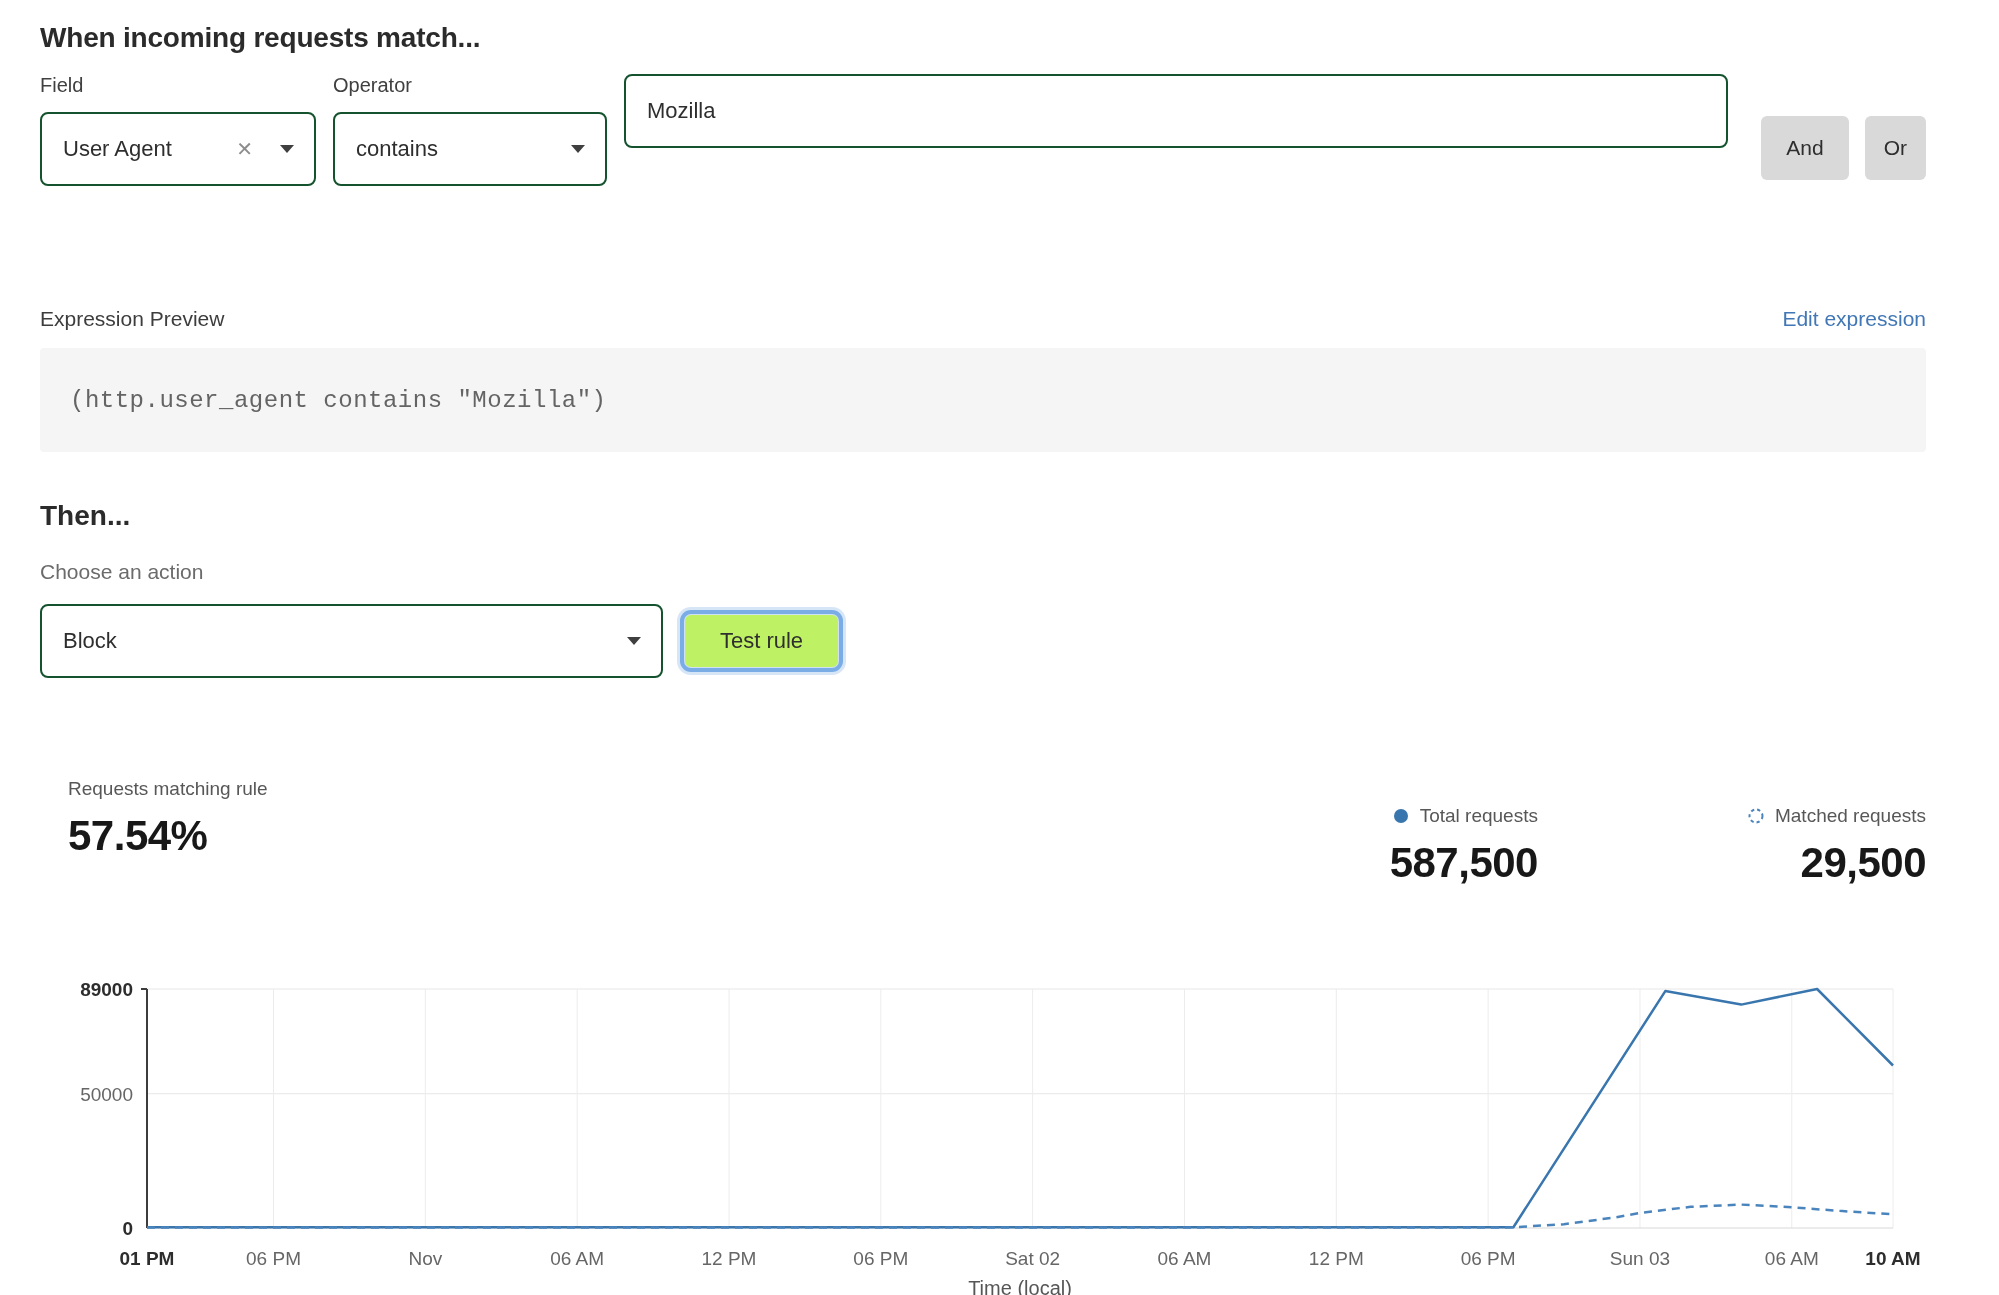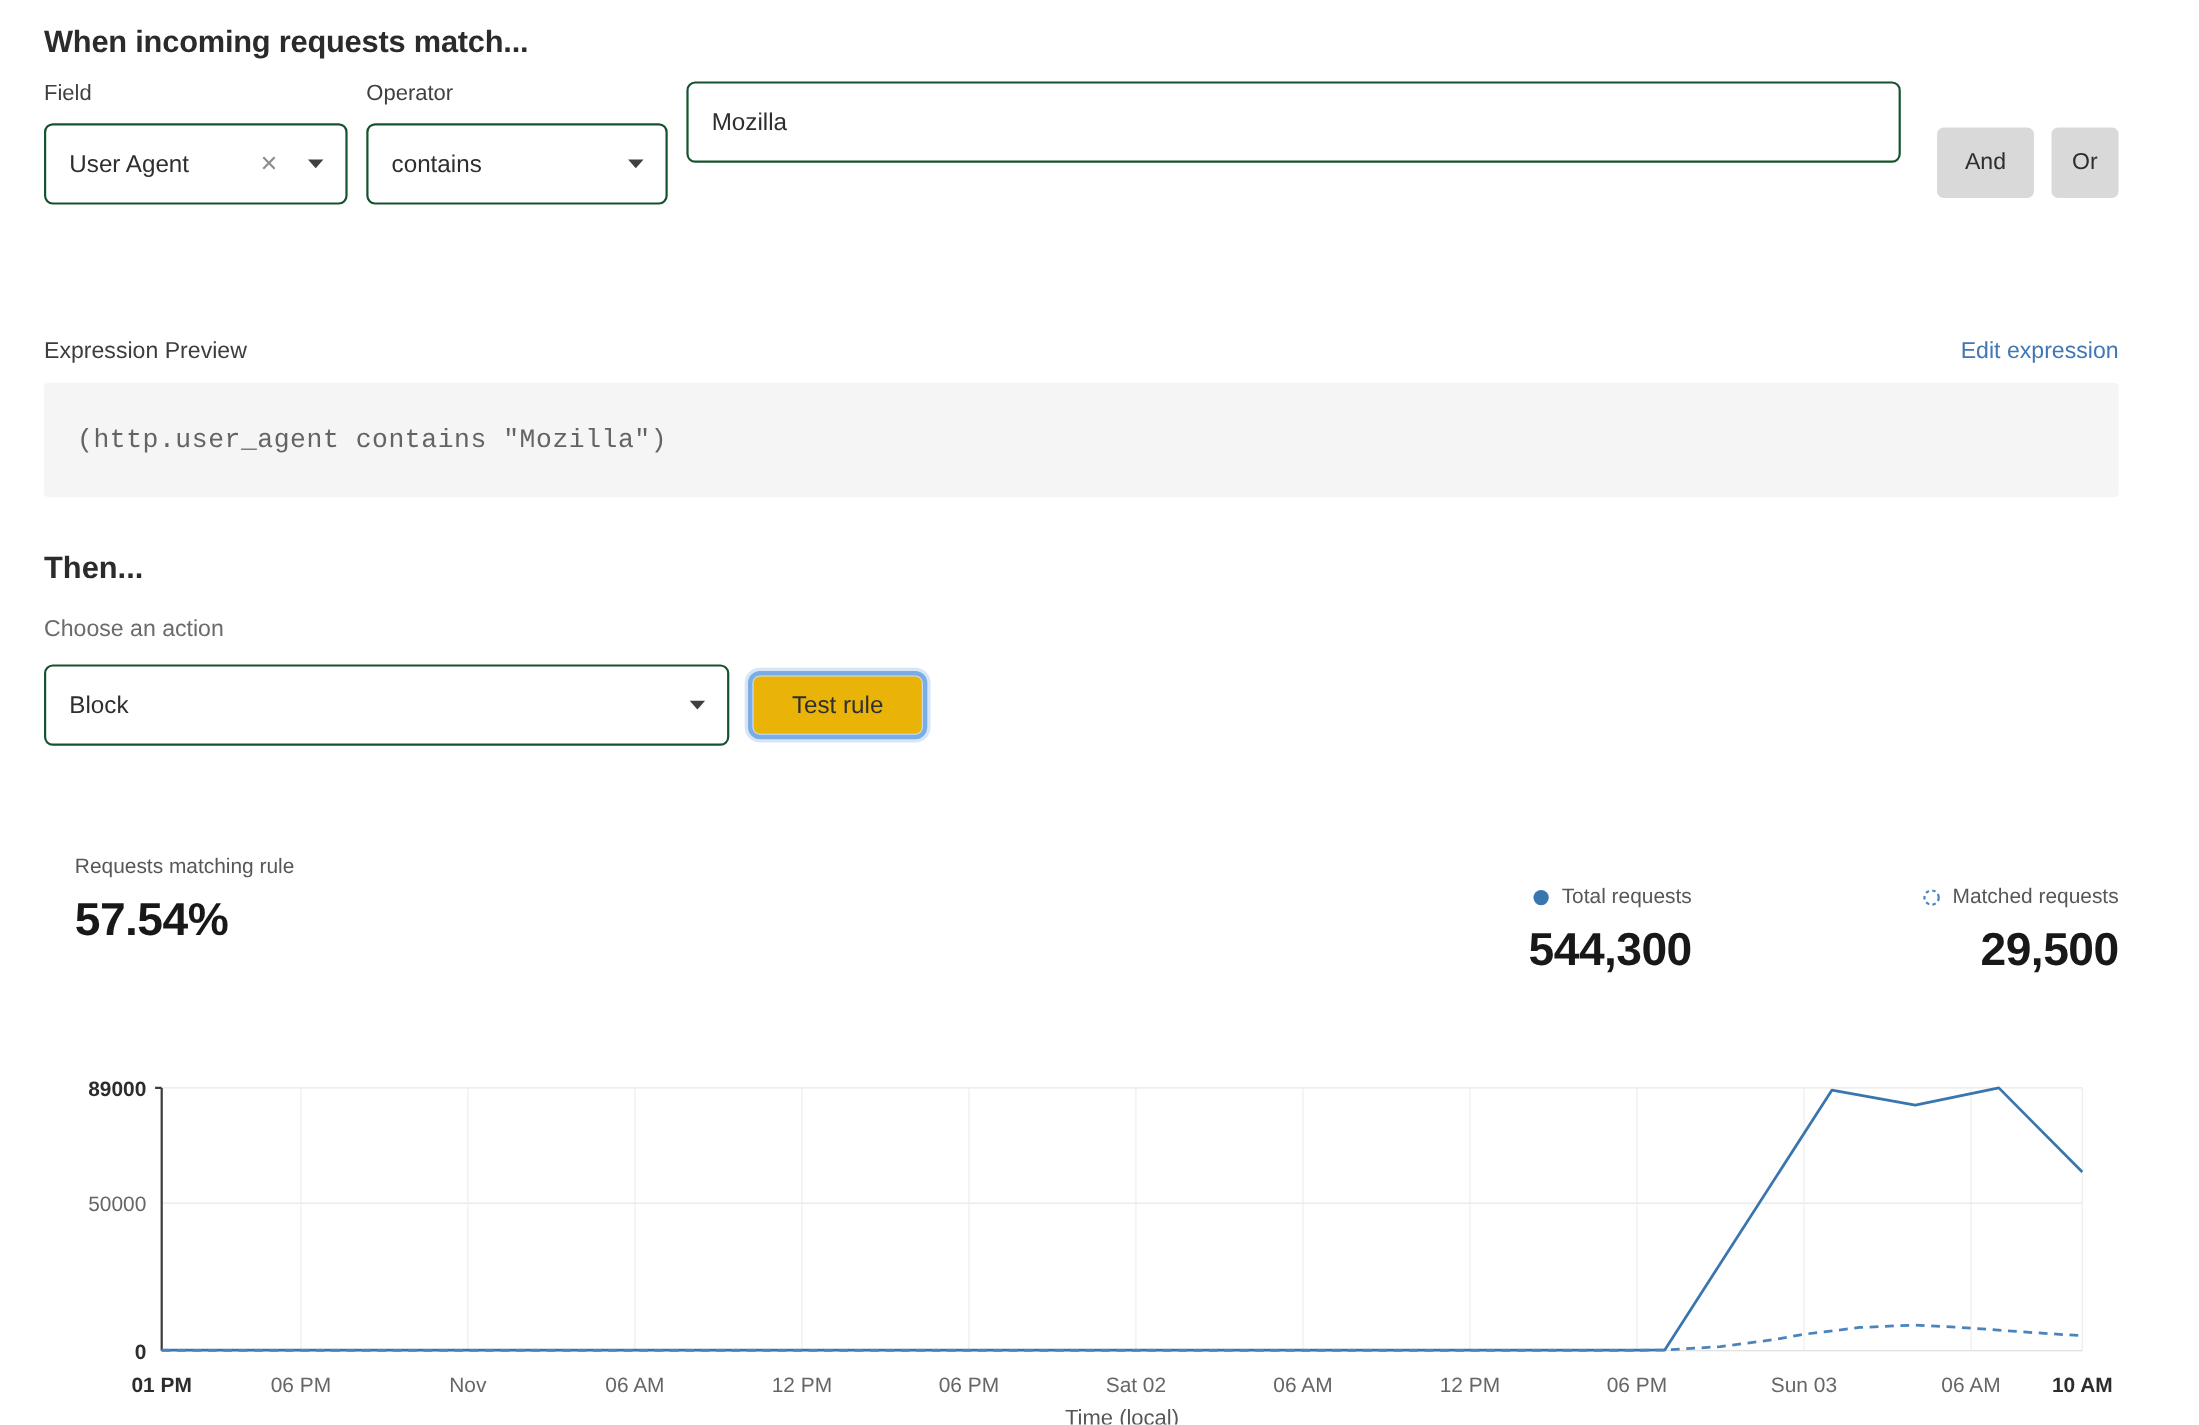--- a/index.html
+++ b/index.html
@@ -44,21 +44,21 @@
     display:flex; align-items:center; padding-left:30px;
   }
   .code-text { font-family:"Liberation Mono", monospace; font-size:24px; color:#646464; letter-spacing:0.5px; }
 
   
   .then-heading { font-size:28px; font-weight:700; color:#2b2b2b; margin-top:48px; }
   .choose-label { font-size:21px; color:#6b6b6b; margin-top:28px; }
   .action-row { display:flex; align-items:center; margin-top:20px; }
   .action-select { width:623px; }
   .test-rule-btn {
-    margin-left:22px; width:153px; height:52px; background:#eab308;
+    margin-left:22px; width:153px; height:52px; background:#bef264;
     border:none; border-radius:6px; font-family:inherit; font-size:22px; color:#2f2f2f; cursor:pointer;
     box-shadow: 0 0 0 1px #cfe0f4, 0 0 0 5px #7aace5, 0 0 0 8px rgba(122,172,229,0.30);
   }
 
   
   .stats-row { display:flex; align-items:flex-start; margin-top:100px; }
   .stats-left { margin-left:28px; }
   .stat-label { font-size:19px; color:#575757; }
   .stat-value { font-size:42px; font-weight:700; color:#181818; margin-top:12px; letter-spacing:-0.5px; }
   .stats-right { margin-left:auto; display:flex; gap:210px; }
@@ -143,21 +143,21 @@
     <div class="stats-right">
       <div class="stat-group right">
         <div class="legend-row">
           <span class="legend-icon">
             <svg width="16" height="16" viewBox="0 0 16 16">
                 <circle cx="8" cy="8" r="7" fill="#3a76ae"></circle>
               </svg>
           </span>
           <span class="stat-label">Total requests</span>
         </div>
-        <div class="stat-value">544,300</div>
+        <div class="stat-value">587,500</div>
       </div>
       <div class="stat-group right">
         <div class="legend-row">
           <span class="legend-icon">
             <svg width="16" height="16" viewBox="0 0 16 16">
                 <circle cx="8" cy="8" r="6.5" fill="none" stroke="#4a84bd" stroke-width="2" stroke-dasharray="3.2 3"></circle>
               </svg>
           </span>
           <span class="stat-label">Matched requests</span>
         </div>

